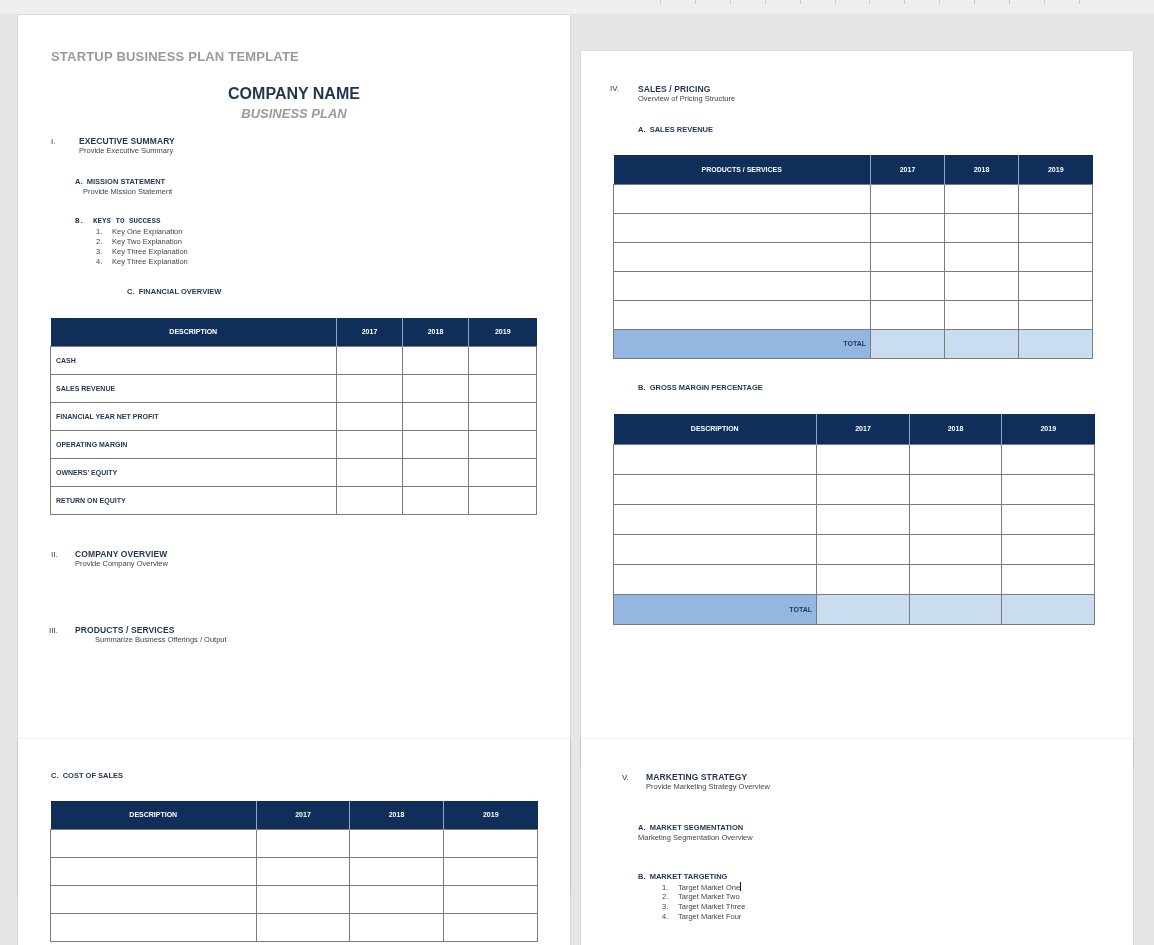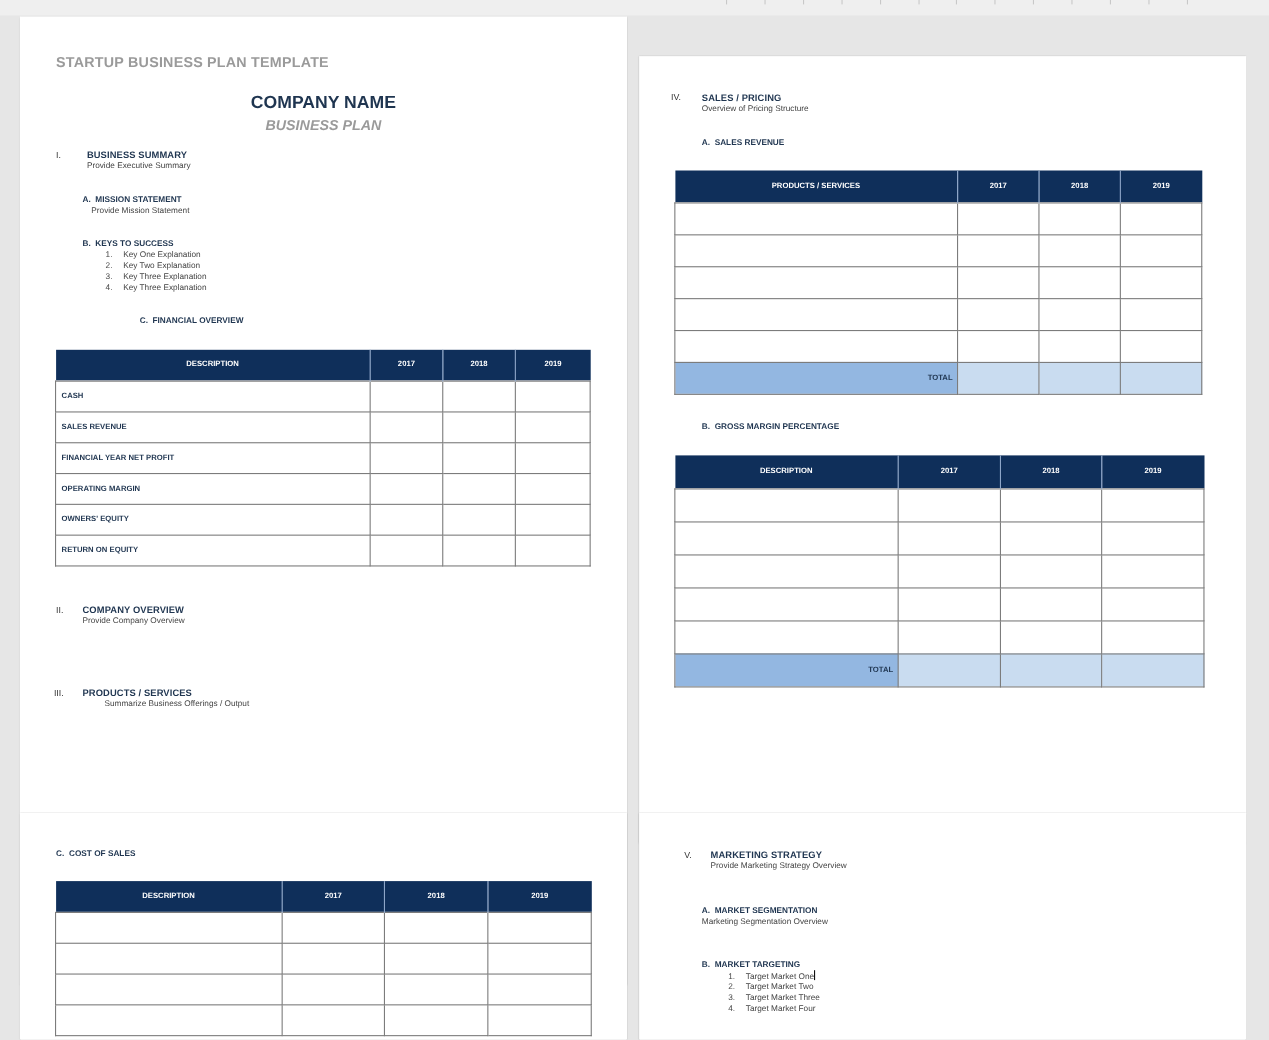--- a/index.html
+++ b/index.html
@@ -69,29 +69,29 @@
       <span></span>
   </div>
 </div>
 
 <div class="page" id="p1">
   <div class="abs doc-label" style="left:33px;top:34px;">STARTUP BUSINESS PLAN TEMPLATE</div>
   <div class="abs company-name" style="left:0;top:70px;">COMPANY NAME</div>
   <div class="abs plan-title" style="left:0;top:91px;font-style:italic;">BUSINESS PLAN</div>
 
   <div class="abs sec-num" style="left:33px;top:122px;">I.</div>
-  <div class="abs sec-title" style="left:61px;top:121px;">BUSINESS SUMMARY</div>
+  <div class="abs sec-title" style="left:61px;top:121px;">EXECUTIVE SUMMARY</div>
   <div class="abs sec-desc" style="left:61px;top:131px;">Provide Executive Summary</div>
 
   <div class="abs sub-title" style="left:57px;top:162px;">
     <span>A.</span>&nbsp;&nbsp;<span>MISSION STATEMENT</span>
   </div>
   <div class="abs sec-desc" style="left:65px;top:172px;">Provide Mission Statement</div>
 
-  <div class="abs sub-title" style="left:57px;top:202px;">
+  <div class="abs sub-title" style="left:57px;top:202px;font-family:Liberation Mono, monospace;">
     <span>B.</span>&nbsp;&nbsp;<span>KEYS TO SUCCESS</span>
   </div>
   <div class="abs list-item" style="left:78px;top:212px;"><span class="n">1.</span><span>Key One Explanation</span></div>
   <div class="abs list-item" style="left:78px;top:222px;"><span class="n">2.</span><span>Key Two Explanation</span></div>
   <div class="abs list-item" style="left:78px;top:232px;"><span class="n">3.</span><span>Key Three Explanation</span></div>
   <div class="abs list-item" style="left:78px;top:242px;"><span class="n">4.</span><span>Key Three Explanation</span></div>
 
   <div class="abs sub-title" style="left:69px;top:272px;margin-left:40px;">
     <span>C.</span>&nbsp;&nbsp;<span>FINANCIAL OVERVIEW</span>
   </div>

